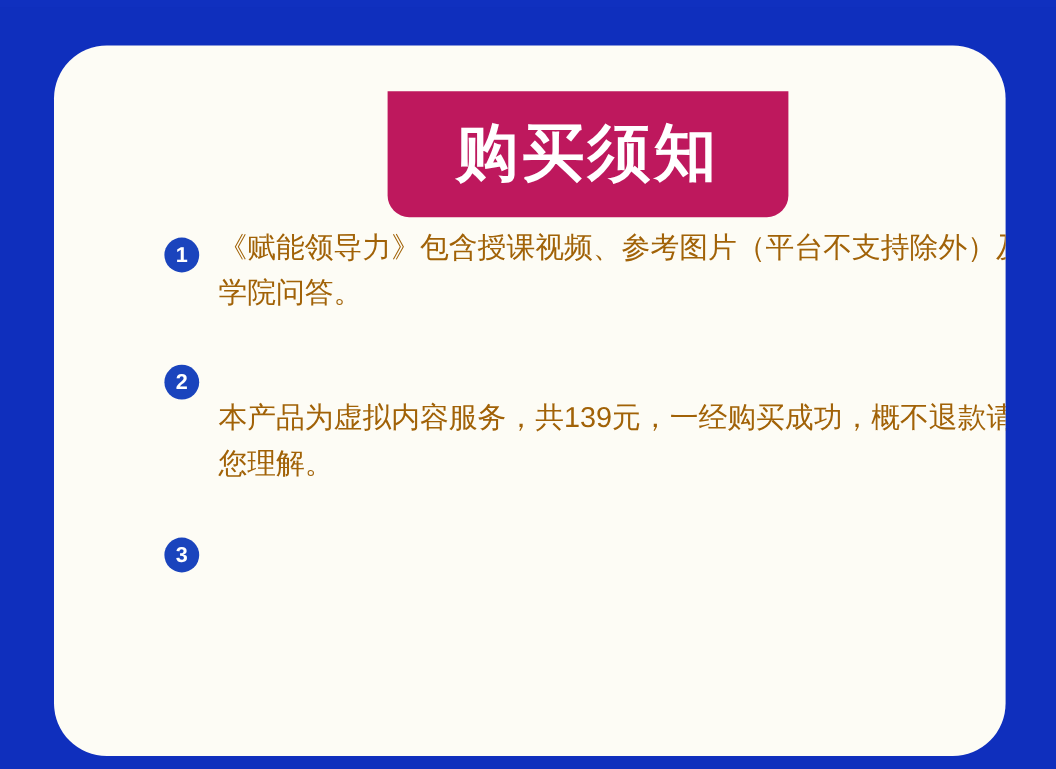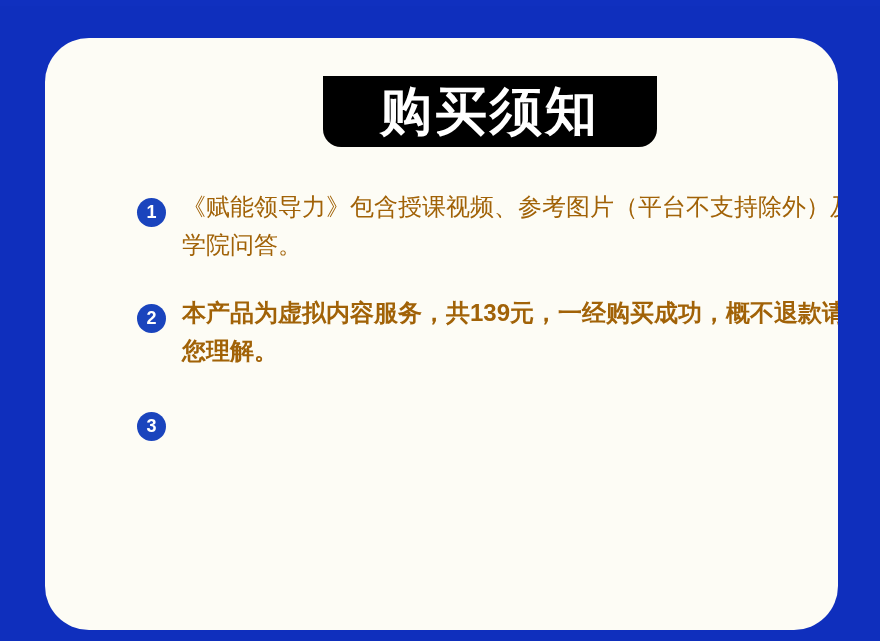--- a/index.html
+++ b/index.html
@@ -40,22 +40,22 @@
     background: #fdfcf5;
     border-radius: 44px;
     overflow: hidden;
   }
 
   .title-badge {
     position: absolute;
     left: 278px;
     top: 38px;
     width: 334px;
-    height: 71px;
-    background: #000000;
+    height: 105px;
+    background: #be185d;
     border-radius: 0 0 18px 18px;
     display: flex;
     align-items: center;
     justify-content: center;
   }
 
   .title-badge-text {
     color: #ffffff;
     font-size: 52px;
     font-weight: bold;
@@ -105,21 +105,22 @@
     letter-spacing: 0px;
     text-align: left;
     word-break: break-all;
   }
 
   .item-text.regular {
     font-weight: normal;
   }
 
   .item-text.bold {
-    font-weight: bold;
+    font-weight: normal;
+    margin-top: 36px;
   }
 
   .item-1 { margin-bottom: 30px; }
   .item-2 { margin-bottom: 32px; }
   .item-3 { margin-bottom: 0; }
 </style>
 </head>
 <body>
 
 <div class="screen">

